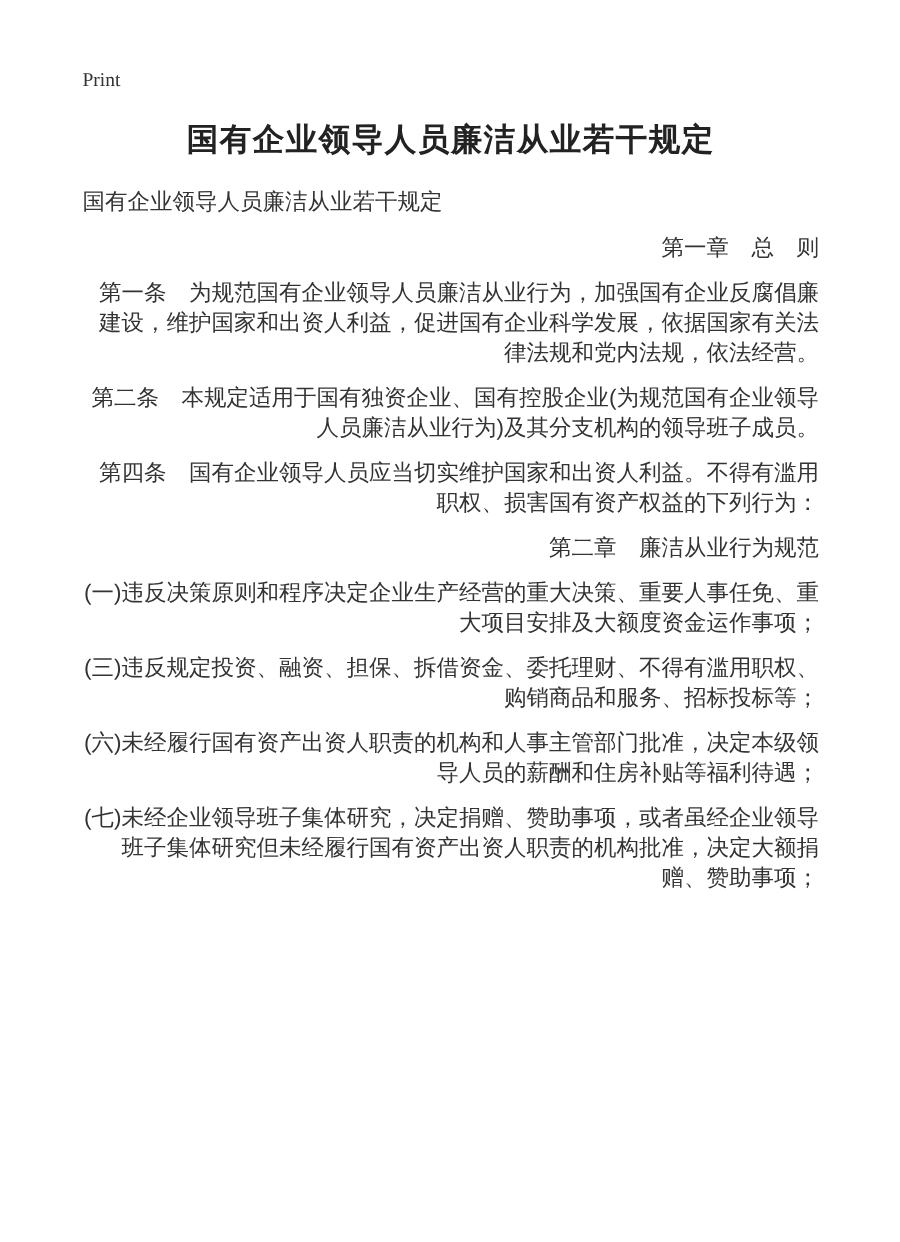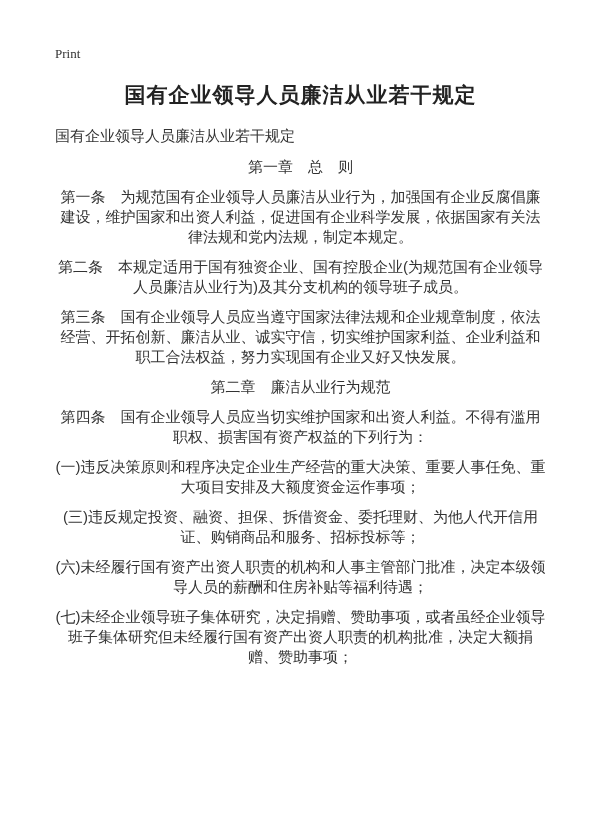--- a/index.html
+++ b/index.html
@@ -41,21 +41,21 @@
   }
   .doc-subtitle {
     font-size: 15px;
     line-height: 20px;
     margin: 0 0 11px 0;
   }
   .block {
     font-size: 15px;
     line-height: 20px;
     margin: 0 0 10px 0;
-    text-align: center;
+    text-align: right;
     word-break: break-all;
   }
   .chapter-heading {
     font-size: 15px;
     line-height: 20px;
     margin: 0 0 10px 0;
   }
 </style>
 </head>
 <body>
@@ -63,24 +63,23 @@
 <div class="page">
 
   <a class="print-link">Print</a>
 
   <h1 class="doc-title">国有企业领导人员廉洁从业若干规定</h1>
 
   <p class="doc-subtitle">国有企业领导人员廉洁从业若干规定</p>
 
   <div>
     <p class="block chapter-heading">第一章　总　则</p>
-    <p class="block">第一条　为规范国有企业领导人员廉洁从业行为，加强国有企业反腐倡廉建设，维护国家和出资人利益，促进国有企业科学发展，依据国家有关法律法规和党内法规，制定本规定。</p>
+    <p class="block">第一条　为规范国有企业领导人员廉洁从业行为，加强国有企业反腐倡廉建设，维护国家和出资人利益，促进国有企业科学发展，依据国家有关法律法规和党内法规，依法经营。</p>
     <p class="block">第二条　本规定适用于国有独资企业、国有控股企业(为规范国有企业领导人员廉洁从业行为)及其分支机构的领导班子成员。</p>
-    <p class="block">第三条　国有企业领导人员应当遵守国家法律法规和企业规章制度，依法经营、开拓创新、廉洁从业、诚实守信，切实维护国家利益、企业利益和职工合法权益，努力实现国有企业又好又快发展。</p>
+    <p class="block">第四条　国有企业领导人员应当切实维护国家和出资人利益。不得有滥用职权、损害国有资产权益的下列行为：</p>
     <p class="block chapter-heading">第二章　廉洁从业行为规范</p>
-    <p class="block">第四条　国有企业领导人员应当切实维护国家和出资人利益。不得有滥用职权、损害国有资产权益的下列行为：</p>
     <p class="block">(一)违反决策原则和程序决定企业生产经营的重大决策、重要人事任免、重大项目安排及大额度资金运作事项；</p>
-    <p class="block">(三)违反规定投资、融资、担保、拆借资金、委托理财、为他人代开信用证、购销商品和服务、招标投标等；</p>
+    <p class="block">(三)违反规定投资、融资、担保、拆借资金、委托理财、不得有滥用职权、购销商品和服务、招标投标等；</p>
     <p class="block">(六)未经履行国有资产出资人职责的机构和人事主管部门批准，决定本级领导人员的薪酬和住房补贴等福利待遇；</p>
     <p class="block">(七)未经企业领导班子集体研究，决定捐赠、赞助事项，或者虽经企业领导班子集体研究但未经履行国有资产出资人职责的机构批准，决定大额捐赠、赞助事项；</p>
   </div>
 
 </div>
 
 </body></html>

